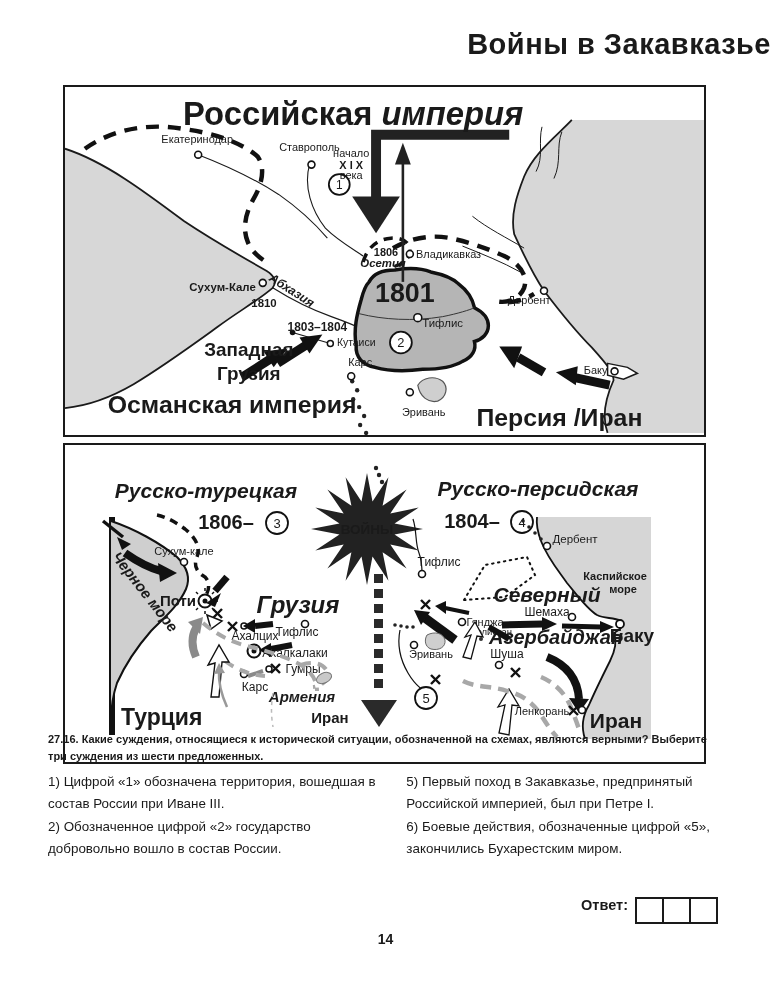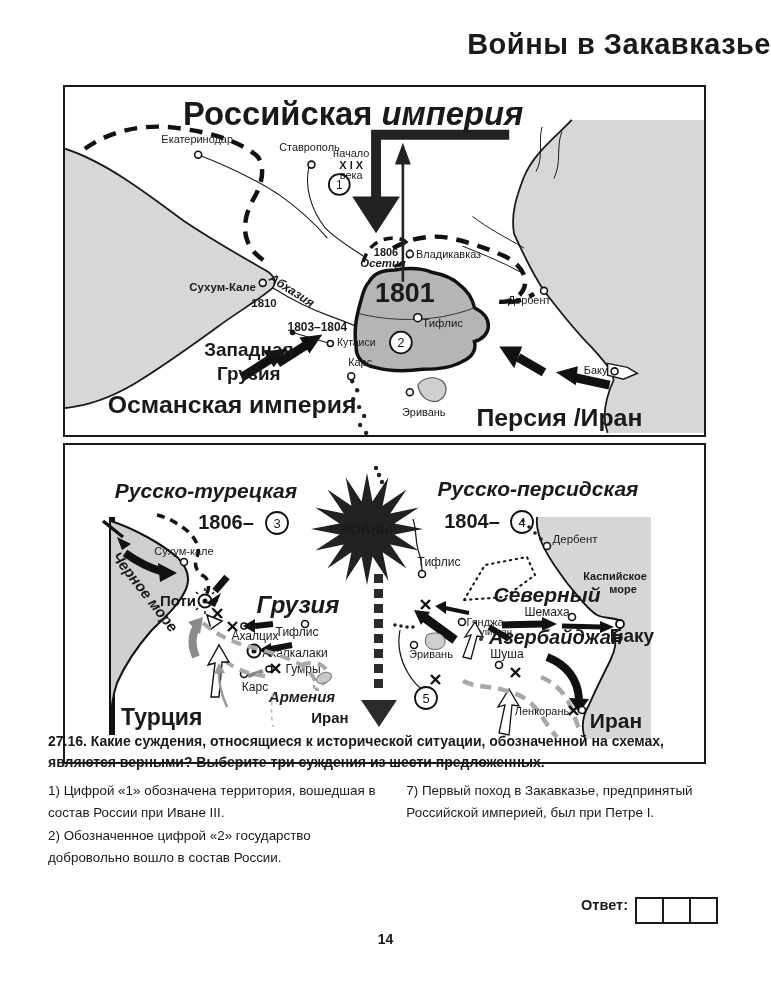--- a/index.html
+++ b/index.html
@@ -3,21 +3,21 @@
 <meta charset="utf-8">
 <style>
   html,body{margin:0;padding:0;background:#fff;}
   body{width:771px;height:1000px;position:relative;font-family:"Liberation Sans",sans-serif;color:#1a1a1a;overflow:hidden;}
   .page-title{position:absolute;top:28px;left:0;width:771px;text-align:right;font-size:29px;font-weight:bold;letter-spacing:.5px;}
   .panel{position:absolute;left:63px;width:643px;border:2px solid #1a1a1a;box-sizing:border-box;background:#fff;}
   #panel1{top:85px;height:352px;}
   #panel2{top:443px;height:321px;}
   .panel svg{display:block;width:100%;height:100%;font-family:"Liberation Sans",sans-serif;}
   .qblock{position:absolute;left:48px;top:731px;width:678px;}
-  .q-intro{font-size:14px;font-weight:bold;line-height:1.5;text-align:left;}
+  .q-intro{font-size:11px;font-weight:bold;line-height:1.5;text-align:left;}
   .q-cols{display:flex;margin-top:7px;gap:25px;}
   .q-col{font-size:13.4px;line-height:1.62;}
   .q-col.left{width:340px;}
   .q-col.right{width:326px;}
   .q-col div{margin-bottom:2px;}
   .answer-row{position:absolute;left:48px;top:897px;width:670px;display:flex;justify-content:flex-end;align-items:flex-start;}
   .answer-label{font-weight:bold;font-size:14.5px;margin-right:7px;}
   .answer-cells{display:flex;}
   .answer-cell{width:25px;height:23px;border:2px solid #1a1a1a;background:#fff;}
   .answer-cell + .answer-cell{border-left:none;}
@@ -331,21 +331,22 @@
 </div>
 
 <div class="qblock">
   <div class="q-intro">27.16. Какие суждения, относящиеся к исторической ситуации, обозначенной на схемах, являются верными? Выберите три суждения из шести предложенных.</div>
   <div class="q-cols">
     <div class="q-col left">
       <div>1) Цифрой «1» обозначена территория, вошедшая в состав России при Иване III.</div>
       <div>2) Обозначенное цифрой «2» государство добровольно вошло в состав России.</div>
     </div>
     <div class="q-col right">
-      <div>7) Первый поход в Закавказье, предпринятый Российской империей, был при Петре I.</div>
+      <div>5) Первый поход в Закавказье, предпринятый Российской империей, был при Петре I.</div>
+      <div>6) Боевые действия, обозначенные цифрой «5», закончились Бухарестским миром.</div>
     </div>
   </div>
 </div>
 
 <div class="answer-row">
   <span class="answer-label">Ответ:</span>
   <span class="answer-cells">
     <span class="answer-cell"></span>
     <span class="answer-cell"></span>
     <span class="answer-cell"></span>

